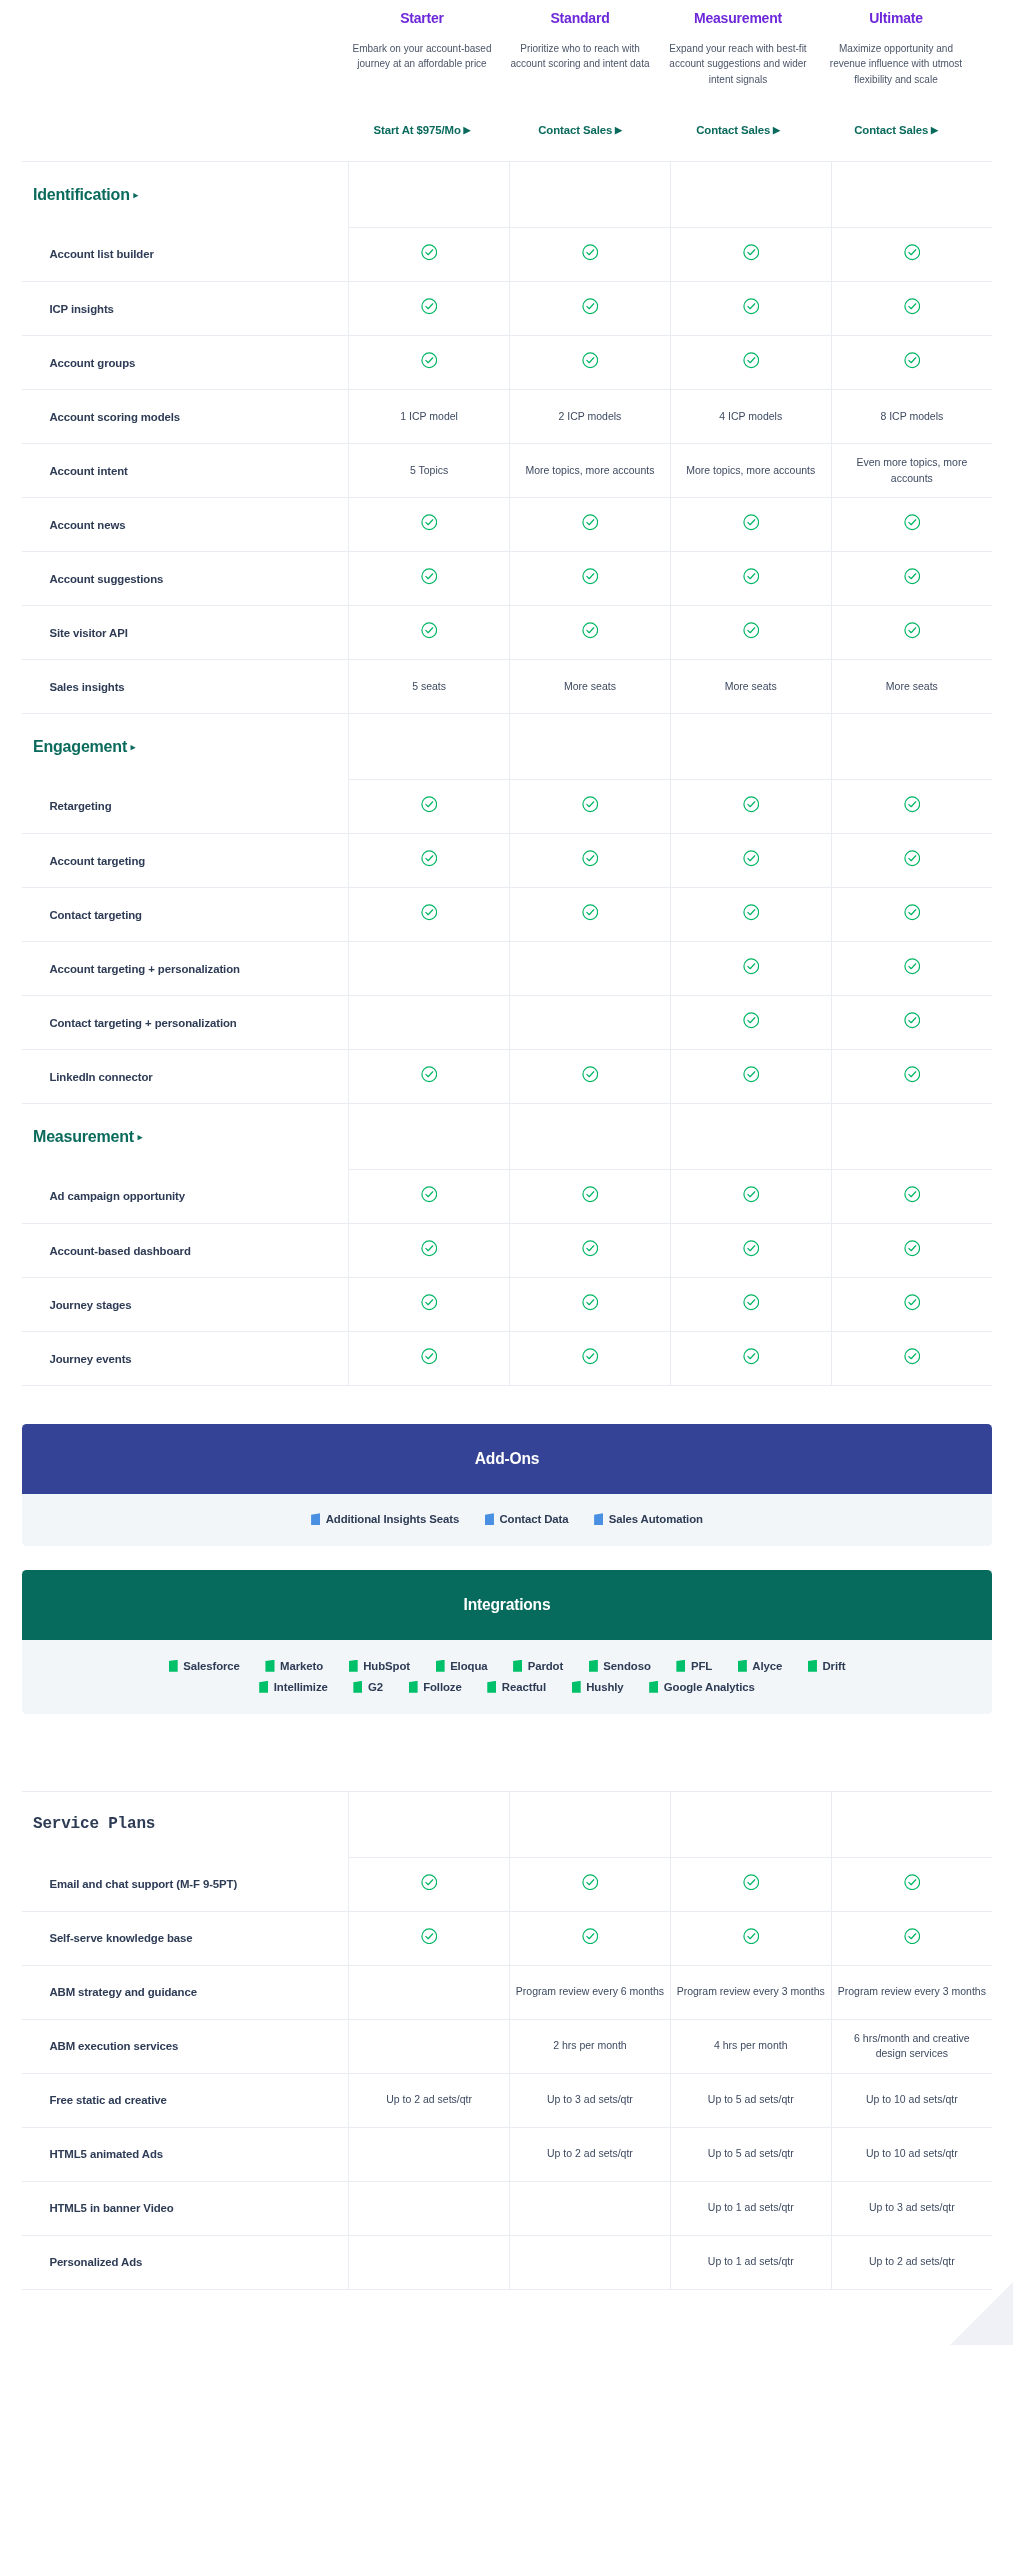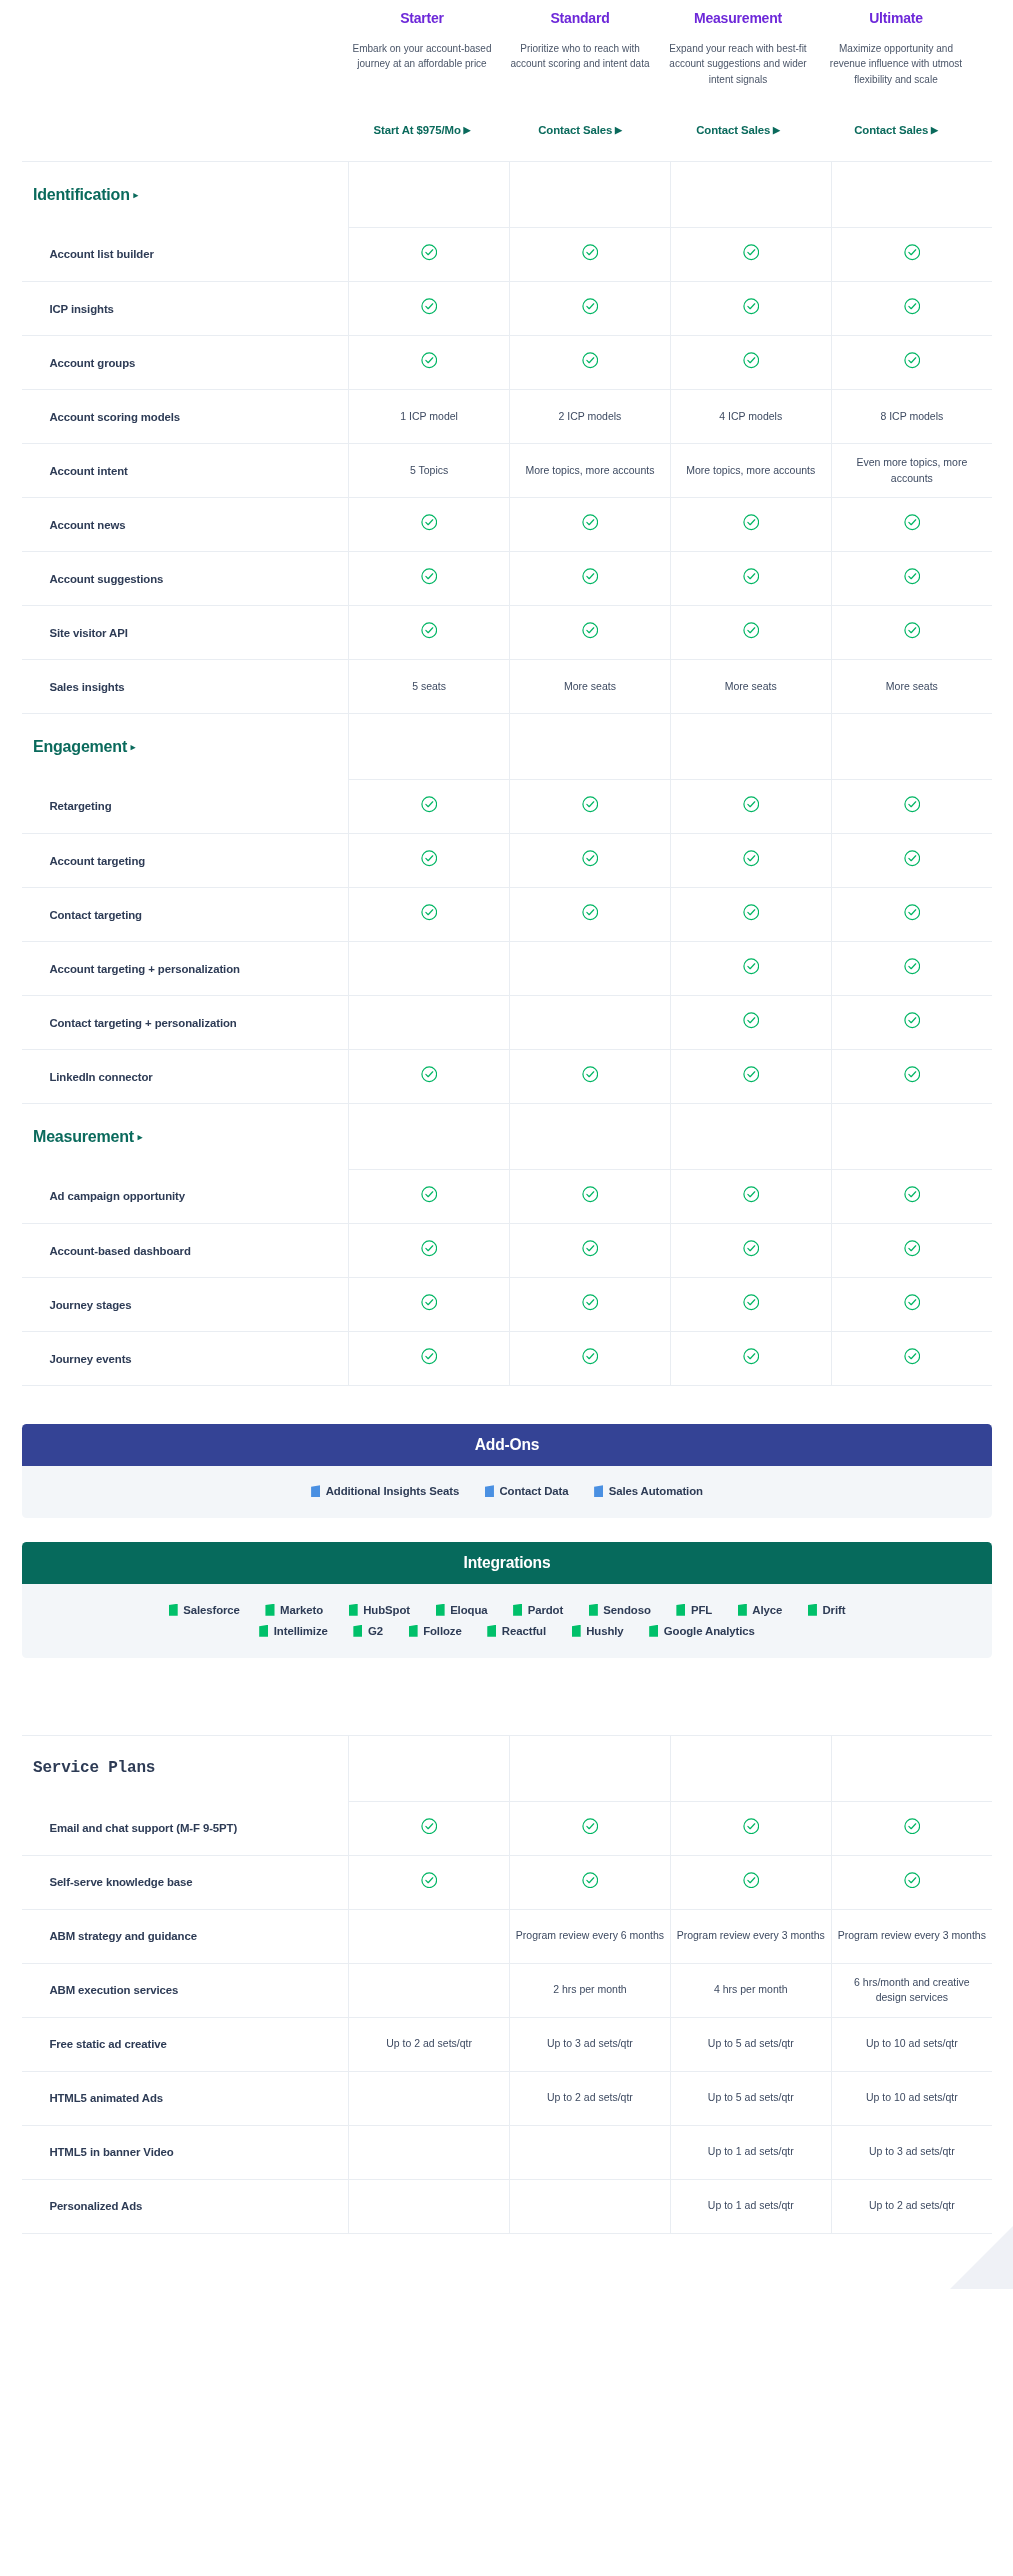--- a/index.html
+++ b/index.html
@@ -119,21 +119,21 @@
 
   
   .banner-wrap { width: 970px; margin: 0 0 0 22px; }
   .banner {
     border-radius: 4.6px 4.6px 0 0;
     text-align: center;
     color: #ffffff;
     font-size: 15.6px;
     font-weight: bold;
     letter-spacing: -0.2px;
-    padding: 12px 0;
+    padding: 26px 0;
   }
   .banner.addons { background: #344395; }
   .banner.integrations { background: #066a5c; }
   .banner-body {
     background: #f3f6f9;
     padding: 14.6px 37px 16.5px;
     text-align: center;
     border-radius: 0 0 4.6px 4.6px;
   }
   .chip-row { display: flex; flex-wrap: wrap; justify-content: center; }

